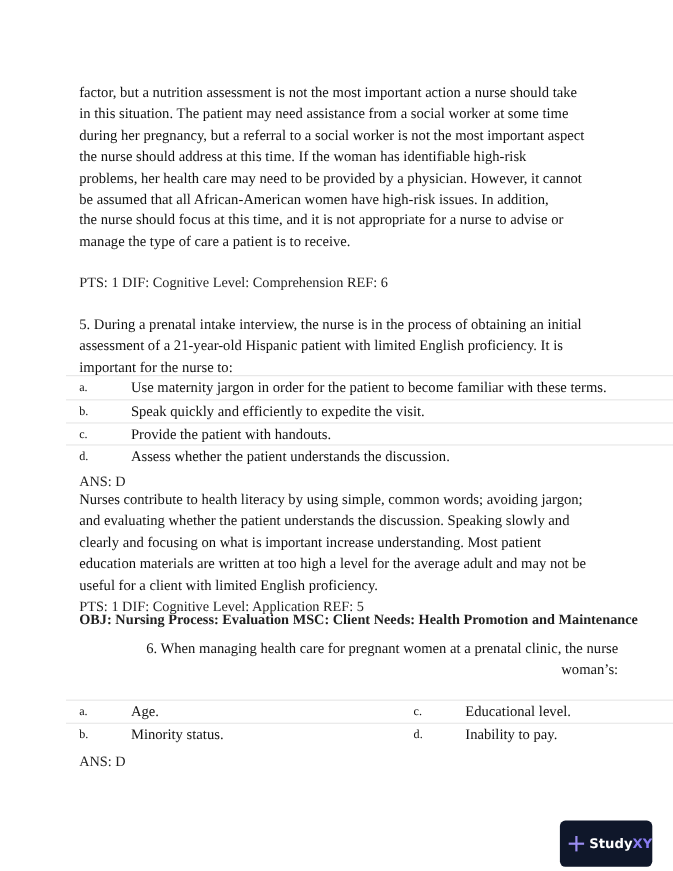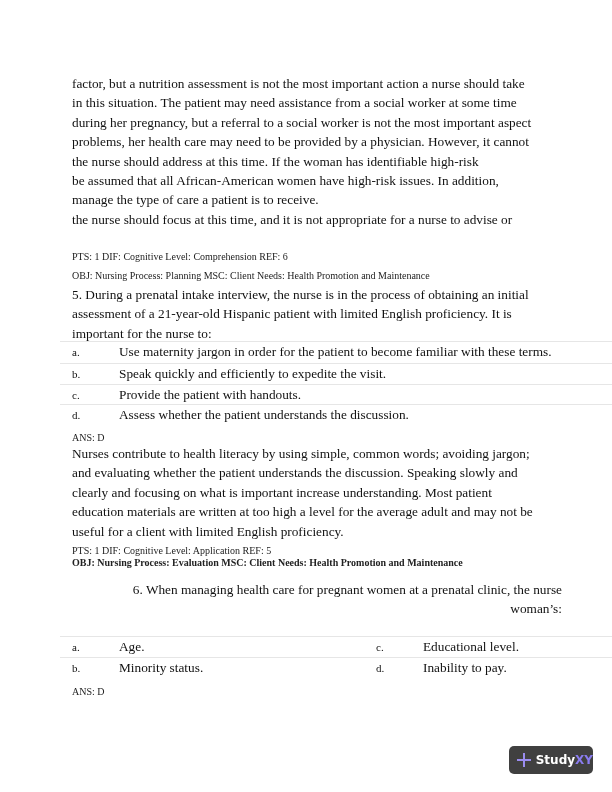--- a/index.html
+++ b/index.html
@@ -1,50 +1,49 @@
 <!DOCTYPE html>
 <html><head>
 <meta charset="utf-8">
 <style>
   html,body{margin:0;padding:0;background:#fff;}
   body{width:612px;height:792px;position:relative;overflow:hidden;font-family:"Liberation Serif","DejaVu Serif",serif;color:#111;}
   .page{position:absolute;left:0;top:0;width:612px;height:792px;}
   .para{position:absolute;left:72px;width:490px;font-size:13.3px;line-height:19.4px;}
-  .small{position:absolute;left:72px;font-size:10px;line-height:14px;color:#222;}
+  .small{position:absolute;left:72px;font-size:13px;line-height:14px;color:#222;}
   .opt-row{position:absolute;left:60px;width:552px;height:22px;border-top:1px solid #e6e6e6;font-size:13.3px;}
   .opt-row .letter{position:absolute;left:12px;top:4px;font-size:11px;}
   .opt-row .text{position:absolute;left:59px;top:2px;text-align:center;}
   .opt-row .letter2{position:absolute;left:316px;top:4px;font-size:11px;}
   .opt-row .text2{position:absolute;left:363px;top:2px;}
-  .badge{position:absolute;left:509px;top:746px;width:84px;height:28px;background:#404040;border-radius:5px;display:flex;align-items:center;}
+  .badge{position:absolute;left:509px;top:746px;width:84px;height:42px;background:#0f172a;border-radius:5px;display:flex;align-items:center;}
   .badge .plus{position:relative;width:14px;height:14px;margin-left:8px;}
   .badge .plus:before,.badge .plus:after{content:"";position:absolute;background:#9a8cf0;}
   .badge .plus:before{left:6px;top:0;width:2px;height:14px;}
   .badge .plus:after{left:0;top:6px;width:14px;height:2px;}
   .badge .brand{font-family:"DejaVu Sans",sans-serif;font-weight:bold;font-size:12px;color:#fff;margin-left:6px;}
   .badge .brand .xy{color:#8a7cf0;}
 </style>
 </head>
 <body>
 
 <div class="page">
 
   <div class="para" style="top:74px;">
     <div>factor, but a nutrition assessment is not the most important action a nurse should take</div>
     <div>in this situation. The patient may need assistance from a social worker at some time</div>
     <div>during her pregnancy, but a referral to a social worker is not the most important aspect</div>
+    <div>the nurse should address at this time. If the woman has identifiable high-risk</div>
     <div>problems, her health care may need to be provided by a physician. However, it cannot</div>
-    <div>the nurse should address at this time. If the woman has identifiable high-risk</div>
     <div>be assumed that all African-American women have high-risk issues. In addition,</div>
+    <div>the nurse should focus at this time, and it is not appropriate for a nurse to advise or</div>
     <div>manage the type of care a patient is to receive.</div>
-    <div>the nurse should focus at this time, and it is not appropriate for a nurse to advise or</div>
   </div>
 
   <div class="small" style="top:250px;">PTS: 1 DIF: Cognitive Level: Comprehension REF: 6</div>
-  <div class="small" style="top:269px;">OBJ: Nursing Process: Planning MSC: Client Needs: Health Promotion and Maintenance</div>
 
   <div class="para" style="top:285px;">
     <div>5. During a prenatal intake interview, the nurse is in the process of obtaining an initial</div>
     <div>assessment of a 21-year-old Hispanic patient with limited English proficiency. It is</div>
     <div>important for the nurse to:</div>
   </div>
 
   <div class="opt-row" style="top:341px;">
     <span class="letter">a.</span>
     <span class="text">Use maternity jargon in order for the patient to become familiar with these terms.</span>

